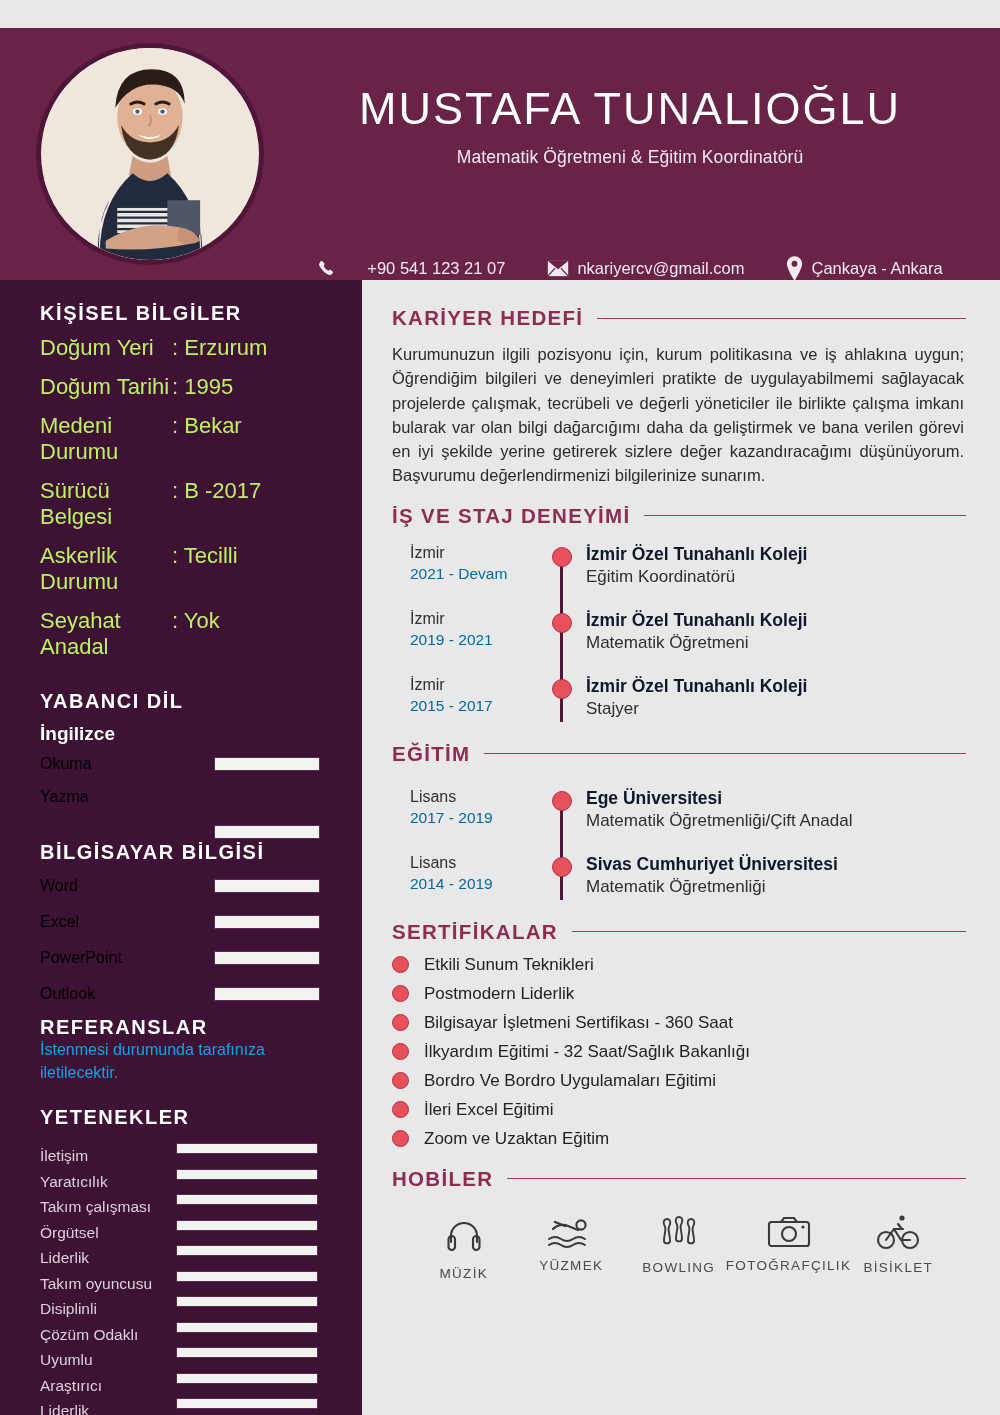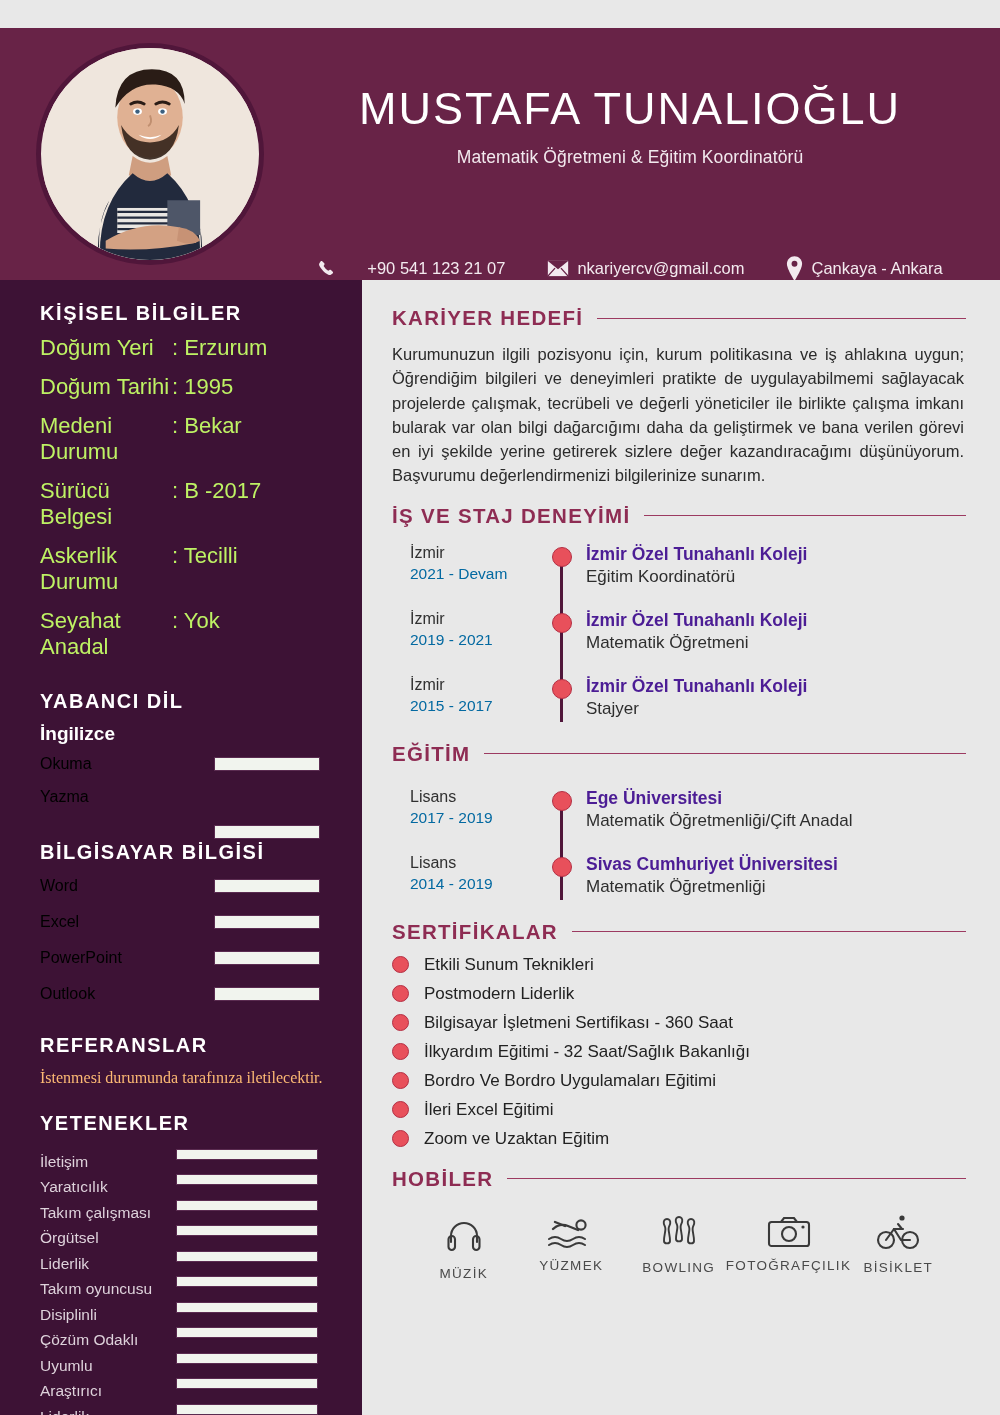--- a/index.html
+++ b/index.html
@@ -72,22 +72,22 @@
   .bar-fill { height: 100%; background: #e8505b; }
 
   .lang-row { position: relative; height: 33px; }
   .lang-row .bl { position: absolute; left: 40px; top: 4px; }
 
   .comp-row { position: relative; height: 36px; }
   .comp-row .bl { position: absolute; left: 40px; top: 5px; }
   .comp-row .bar-track { top: 7px; }
 
   .ref-text {
-    padding-left: 40px; padding-right: 38px; margin-top: 10px;
-    font-size: 16px; color: #fdba74; line-height: 1.42; font-family: Liberation Serif, serif;
+    padding-left: 40px; padding-right: 38px; 
+    font-size: 16px; color: #0ea5e9; line-height: 1.42;
   }
 
   .skill-row { position: relative; height: 25.5px; }
   .skill-row .bl {
     position: absolute; left: 40px; top: 10px; font-size: 15.5px; color: #ded2db;
   }
   .skill-row .bar-track {
     left: 176px; width: 142px; height: 11px; top: 6px;
   }
 
@@ -116,21 +116,21 @@
   }
   .tl-item { position: relative; display: flex; margin-bottom: 14px; min-height: 52px; }
   .tl-dates { width: 140px; flex: 0 0 140px; padding-left: 18px; }
   .tl-place { font-size: 16px; color: #303030; }
   .tl-span { font-size: 15.5px; color: #0369a1; margin-top: 3px; }
   .tl-dot {
     position: absolute; left: 159.5px; top: 3px; width: 20px; height: 20px;
     border-radius: 50%; background: #e8505b; border: 1.5px solid #b42f44;
   }
   .tl-body { padding-left: 54px; }
-  .tl-org { font-size: 17.5px; font-weight: 700; color: #4c1d95; }
+  .tl-org { font-size: 17.5px; font-weight: 700; color: #0f172a; }
   .tl-sub { font-size: 17px; color: #2e2e2e; margin-top: 2px; }
 
   .cert-list { margin-top: 11px; }
   .cert-item { display: flex; align-items: center; gap: 15px; margin-bottom: 9px; }
   .cert-dot {
     width: 17px; height: 17px; flex: 0 0 17px; border-radius: 50%;
     background: #e8505b; border: 1.5px solid #b42f44;
   }
   .cert-txt { font-size: 17px; color: #222222; }
 
@@ -279,21 +279,21 @@
       <div class="comp-row">
         <span class="bl">PowerPoint</span>
         <span class="bar-track"><span class="bar-fill" style="width: 92%;"></span></span>
       </div>
       <div class="comp-row">
         <span class="bl">Outlook</span>
         <span class="bar-track"><span class="bar-fill" style="width: 96%;"></span></span>
       </div>
     </div>
 
-    <div class="sb-h sp2" style="margin-top:18px">REFERANSLAR</div>
+    <div class="sb-h sp2" style="">REFERANSLAR</div>
     <div class="ref-text">İstenmesi durumunda tarafınıza iletilecektir.</div>
 
     <div class="sb-h sp2" style="margin-top:22px">YETENEKLER</div>
     <div style="margin-top:8px">
       <div class="skill-row">
         <span class="bl">İletişim</span>
         <span class="bar-track"><span class="bar-fill" style="width: 97%;"></span></span>
       </div>
       <div class="skill-row">
         <span class="bl">Yaratıcılık</span>

